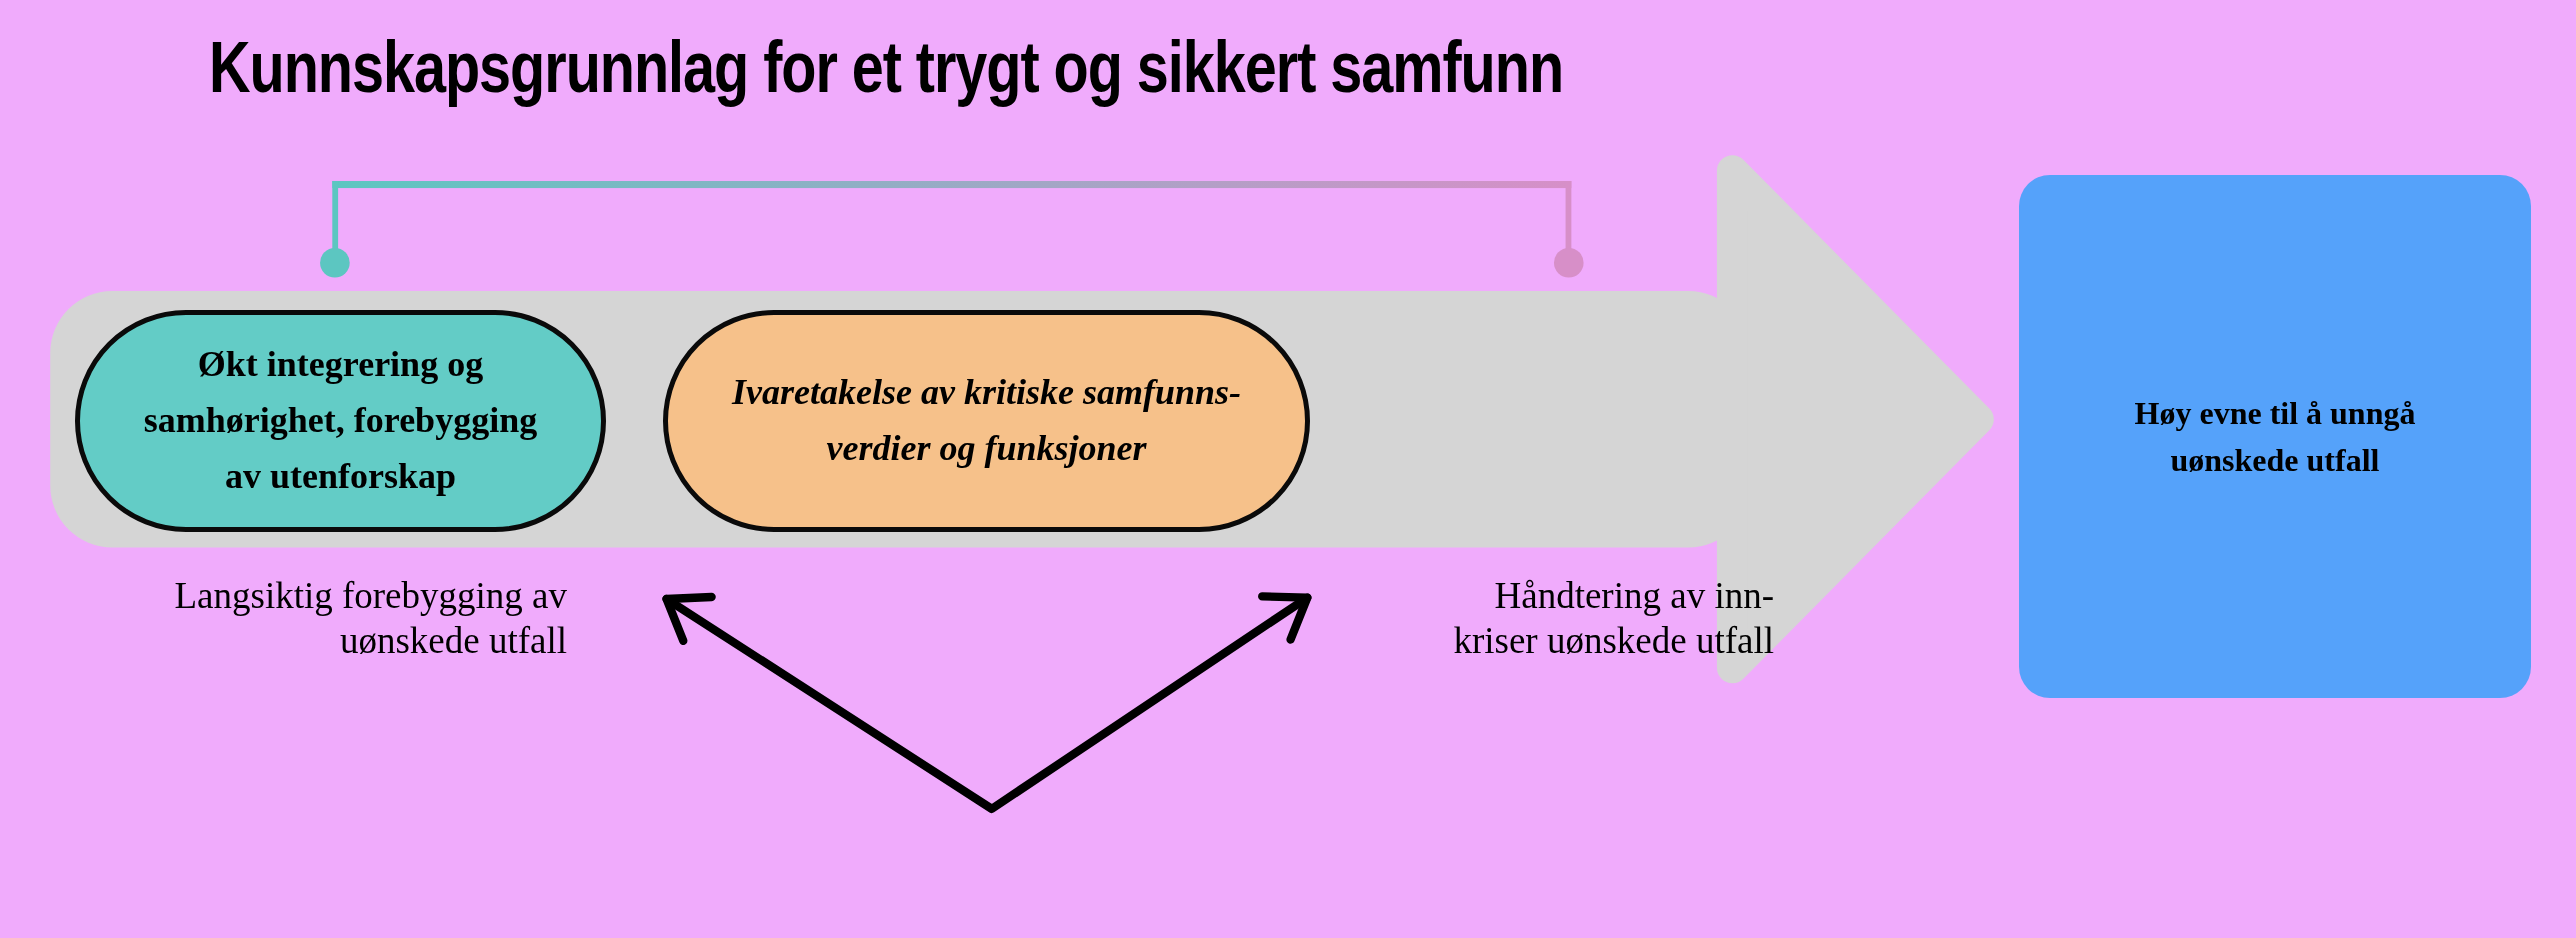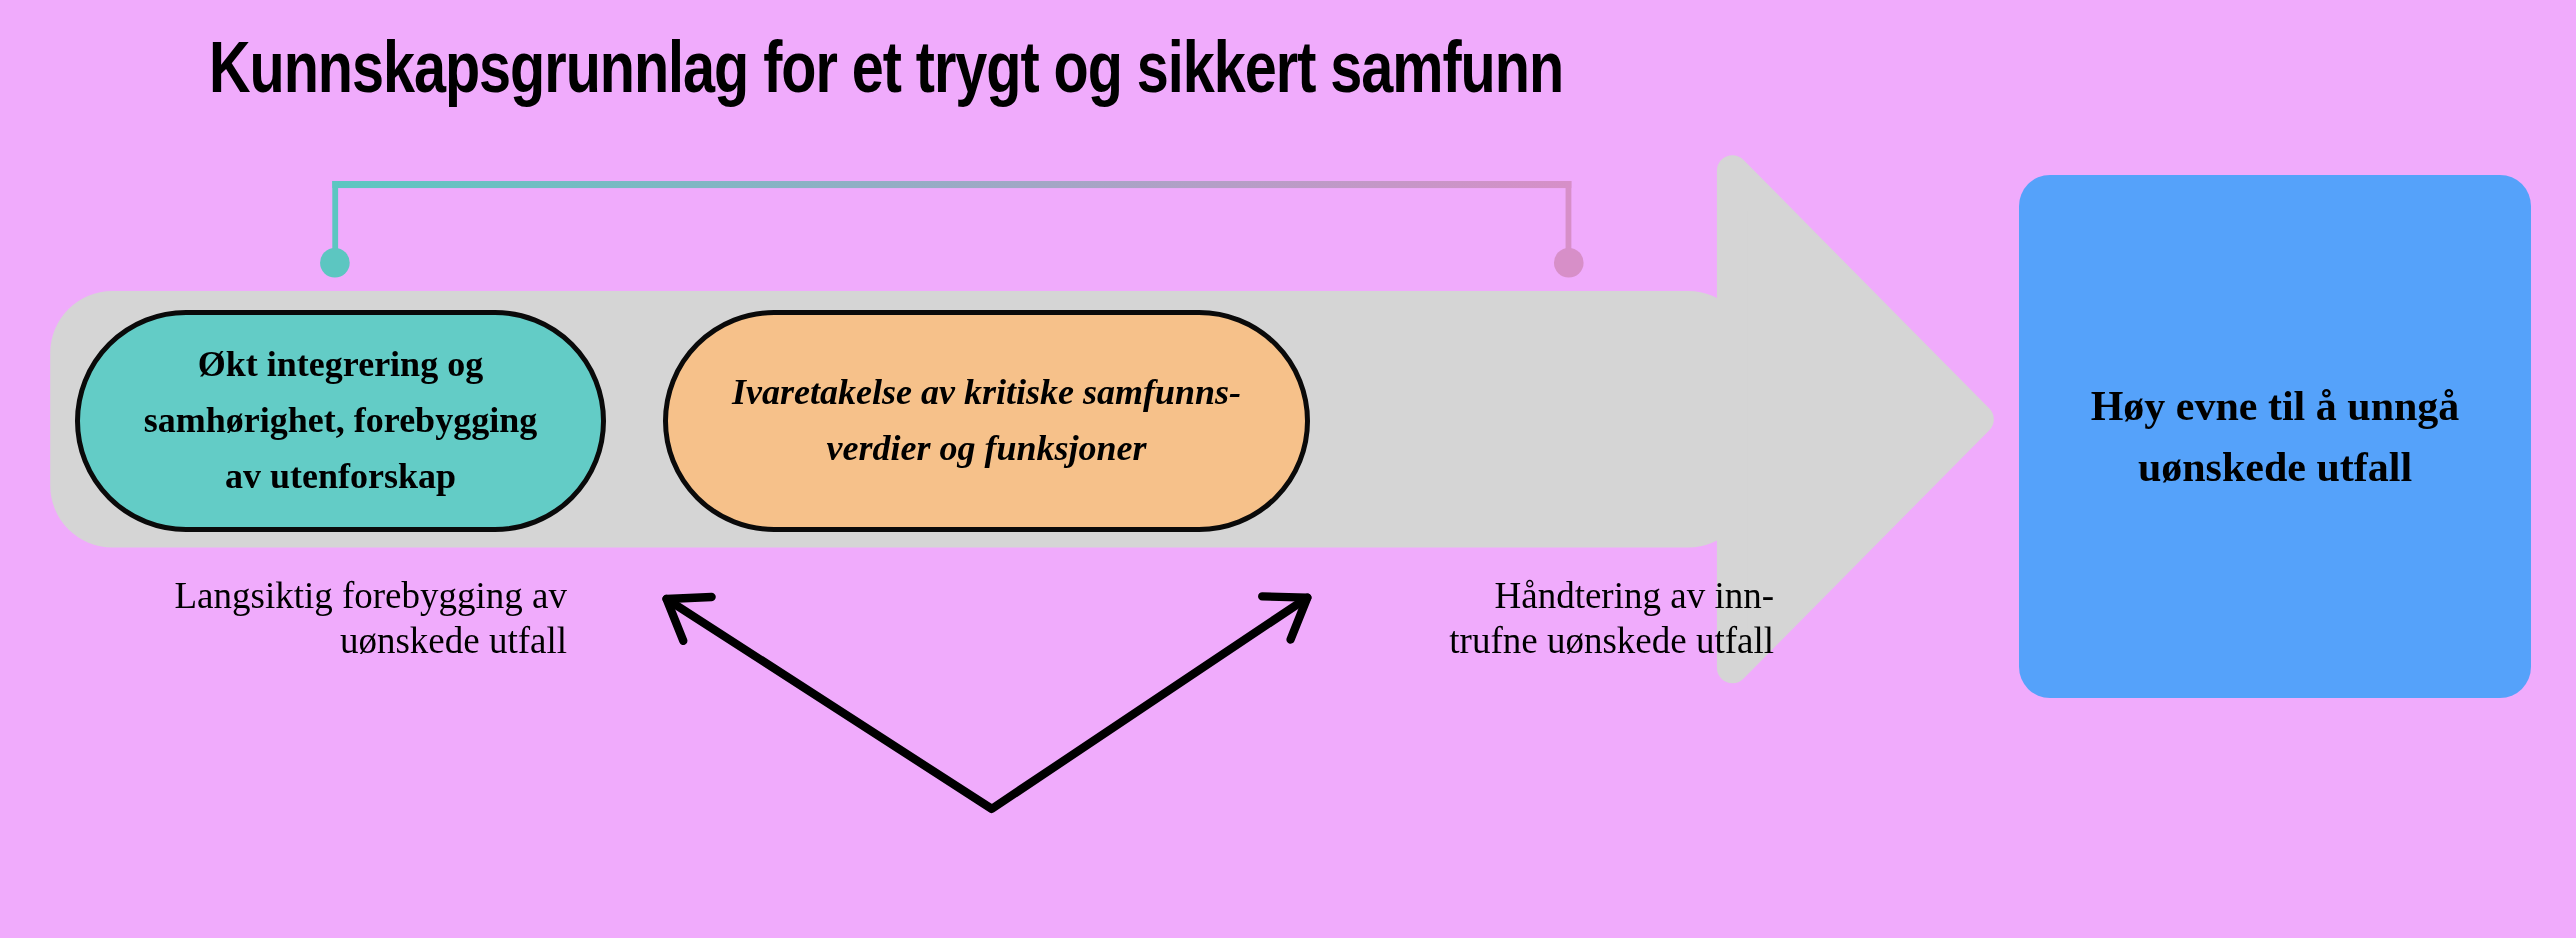--- a/index.html
+++ b/index.html
@@ -56,21 +56,21 @@
     top: 175px;
     width: 512px;
     height: 523px;
     background: var(--outcome, #55A2FA);
     border-radius: 31px;
     display: flex;
     align-items: center;
     justify-content: center;
     text-align: center;
     font-weight: 700;
-    font-size: 42px;
+    font-size: 32px;
     line-height: 1.45;
   }
   .phase-label {
     position: absolute;
     top: 573px;
     width: 451px;
     text-align: right;
     font-size: 37px;
     line-height: 1.22;
   }
@@ -135,17 +135,17 @@
 
   <div class="outcome-box" style="background: rgb(85, 162, 250);">
     <span class="prelines">Høy evne til å unngå
 uønskede utfall</span>
   </div>
 
   <div class="phase-label phase-label-left prelines">Langsiktig forebygging av
 uønskede utfall</div>
 
   <div class="phase-label phase-label-right prelines">Håndtering av inn-
-trufne uønskede utfall</div>
+kriser uønskede utfall</div>
 
 
 </div>
 
 
 </body></html>

